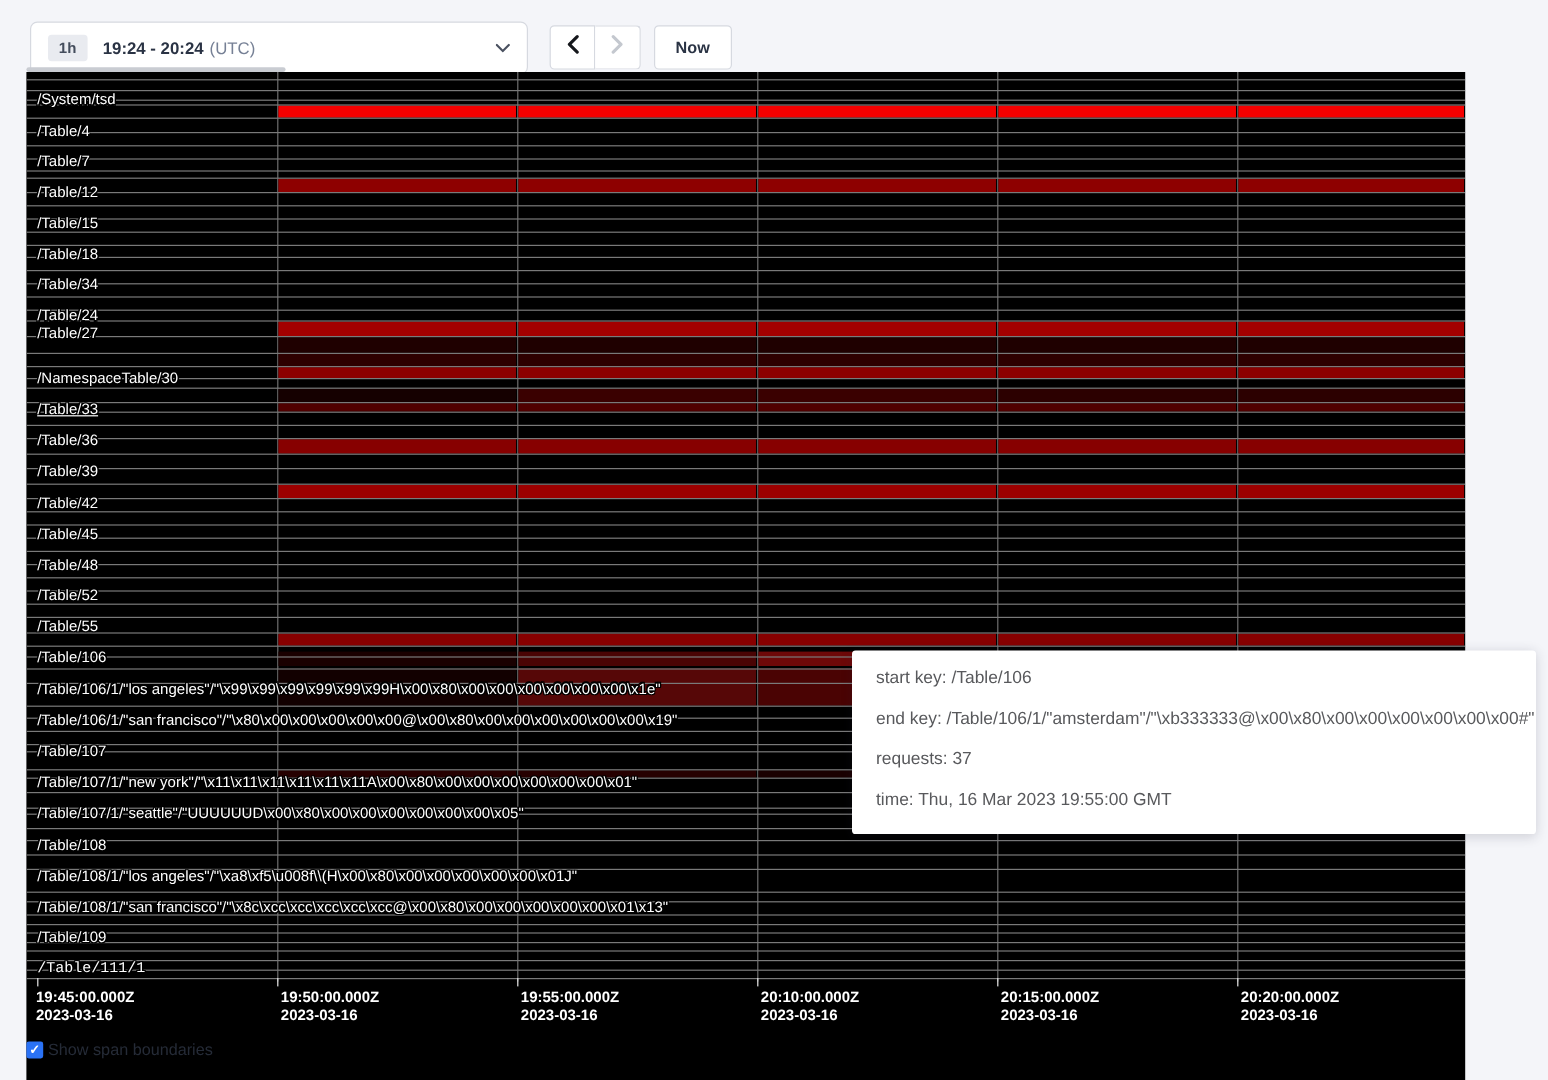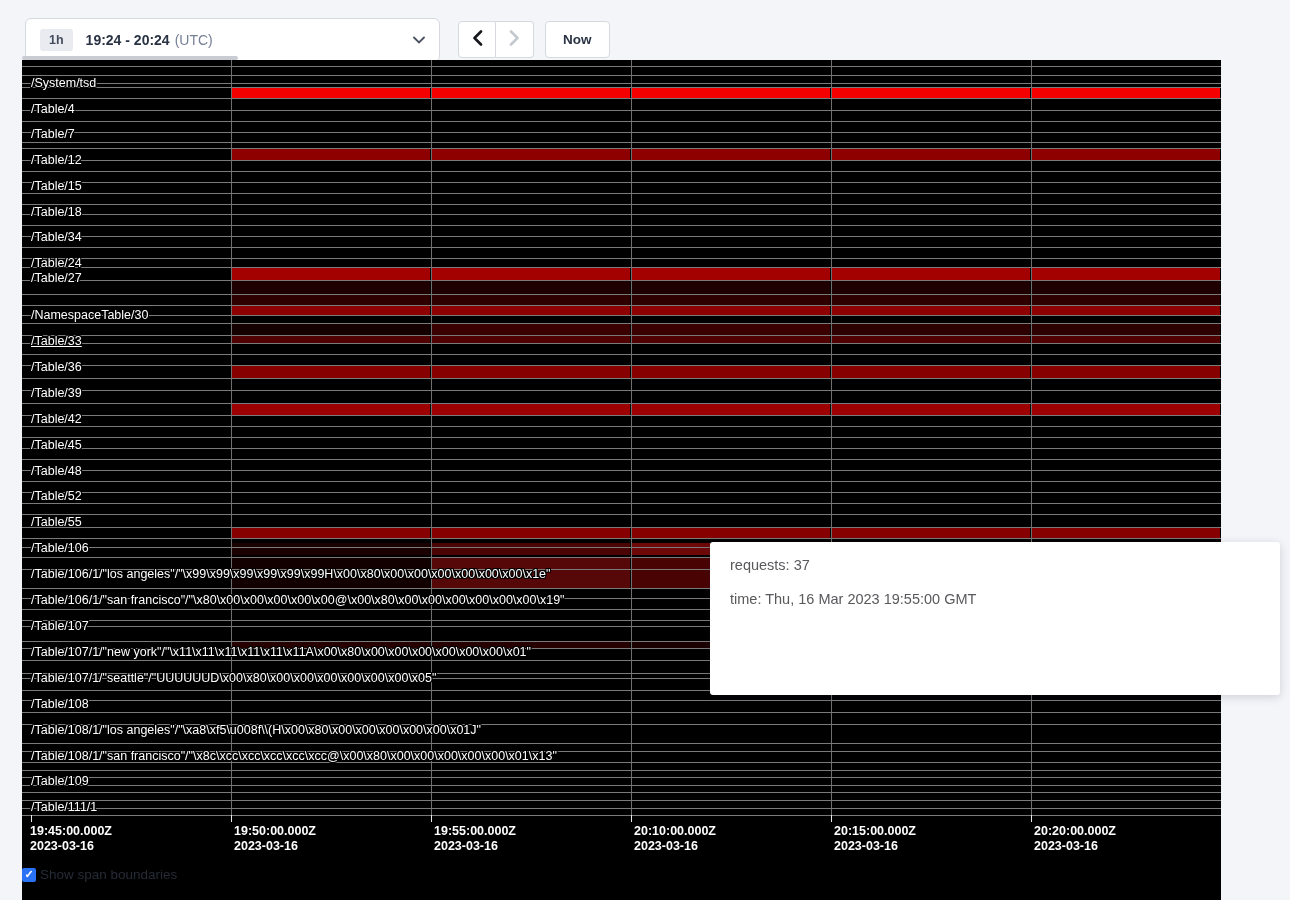--- a/index.html
+++ b/index.html
@@ -290,36 +290,38 @@
     <div class="rowlabel" style="top: 488px;">/Table/106</div>
     <div class="rowlabel" style="top: 514px;">/Table/106/1/"los angeles"/"\x99\x99\x99\x99\x99\x99H\x00\x80\x00\x00\x00\x00\x00\x00\x1e"</div>
     <div class="rowlabel" style="top: 540px;">/Table/106/1/"san francisco"/"\x80\x00\x00\x00\x00\x00@\x00\x80\x00\x00\x00\x00\x00\x00\x19"</div>
     <div class="rowlabel" style="top: 566px;">/Table/107</div>
     <div class="rowlabel" style="top: 592px;">/Table/107/1/"new york"/"\x11\x11\x11\x11\x11\x11A\x00\x80\x00\x00\x00\x00\x00\x00\x01"</div>
     <div class="rowlabel" style="top: 618px;">/Table/107/1/"seattle"/"UUUUUUD\x00\x80\x00\x00\x00\x00\x00\x00\x05"</div>
     <div class="rowlabel" style="top: 644px;">/Table/108</div>
     <div class="rowlabel" style="top: 670px;">/Table/108/1/"los angeles"/"\xa8\xf5\u008f\\(H\x00\x80\x00\x00\x00\x00\x00\x01J"</div>
     <div class="rowlabel" style="top: 696px;">/Table/108/1/"san francisco"/"\x8c\xcc\xcc\xcc\xcc\xcc@\x00\x80\x00\x00\x00\x00\x00\x01\x13"</div>
     <div class="rowlabel" style="top: 721px;">/Table/109</div>
-    <div class="rowlabel" style="top: 747px;">/Table/111/1</div>
+    <div class="rowlabel" style="top: 747px; font-family: Liberation Mono, monospace;">/Table/111/1</div>
     <div class="tickmark" style="left: 9px;"></div>
     <div class="ticklabel" style="left: 8px;">19:45:00.000Z<div>2023-03-16</div></div>
     <div class="tickmark" style="left: 209px;"></div>
     <div class="ticklabel" style="left: 212px;">19:50:00.000Z<div>2023-03-16</div></div>
     <div class="tickmark" style="left: 409px;"></div>
     <div class="ticklabel" style="left: 412px;">19:55:00.000Z<div>2023-03-16</div></div>
     <div class="tickmark" style="left: 609px;"></div>
     <div class="ticklabel" style="left: 612px;">20:10:00.000Z<div>2023-03-16</div></div>
     <div class="tickmark" style="left: 809px;"></div>
     <div class="ticklabel" style="left: 812px;">20:15:00.000Z<div>2023-03-16</div></div>
     <div class="tickmark" style="left: 1009px;"></div>
     <div class="ticklabel" style="left: 1012px;">20:20:00.000Z<div>2023-03-16</div></div>
   </div>
 
 <div class="kv-tooltip">
+  <span>start key: /Table/106</span>
+  <span>end key: /Table/106/1/"amsterdam"/"\xb333333@\x00\x80\x00\x00\x00\x00\x00\x00#"</span>
   <span>requests: 37</span>
   <span>time: Thu, 16 Mar 2023 19:55:00 GMT</span>
 </div>
 
 <div class="footer">
   <span class="checkbox">✓</span>
   <span class="footer-label">Show span boundaries</span>
 </div>
 
 </body></html>

